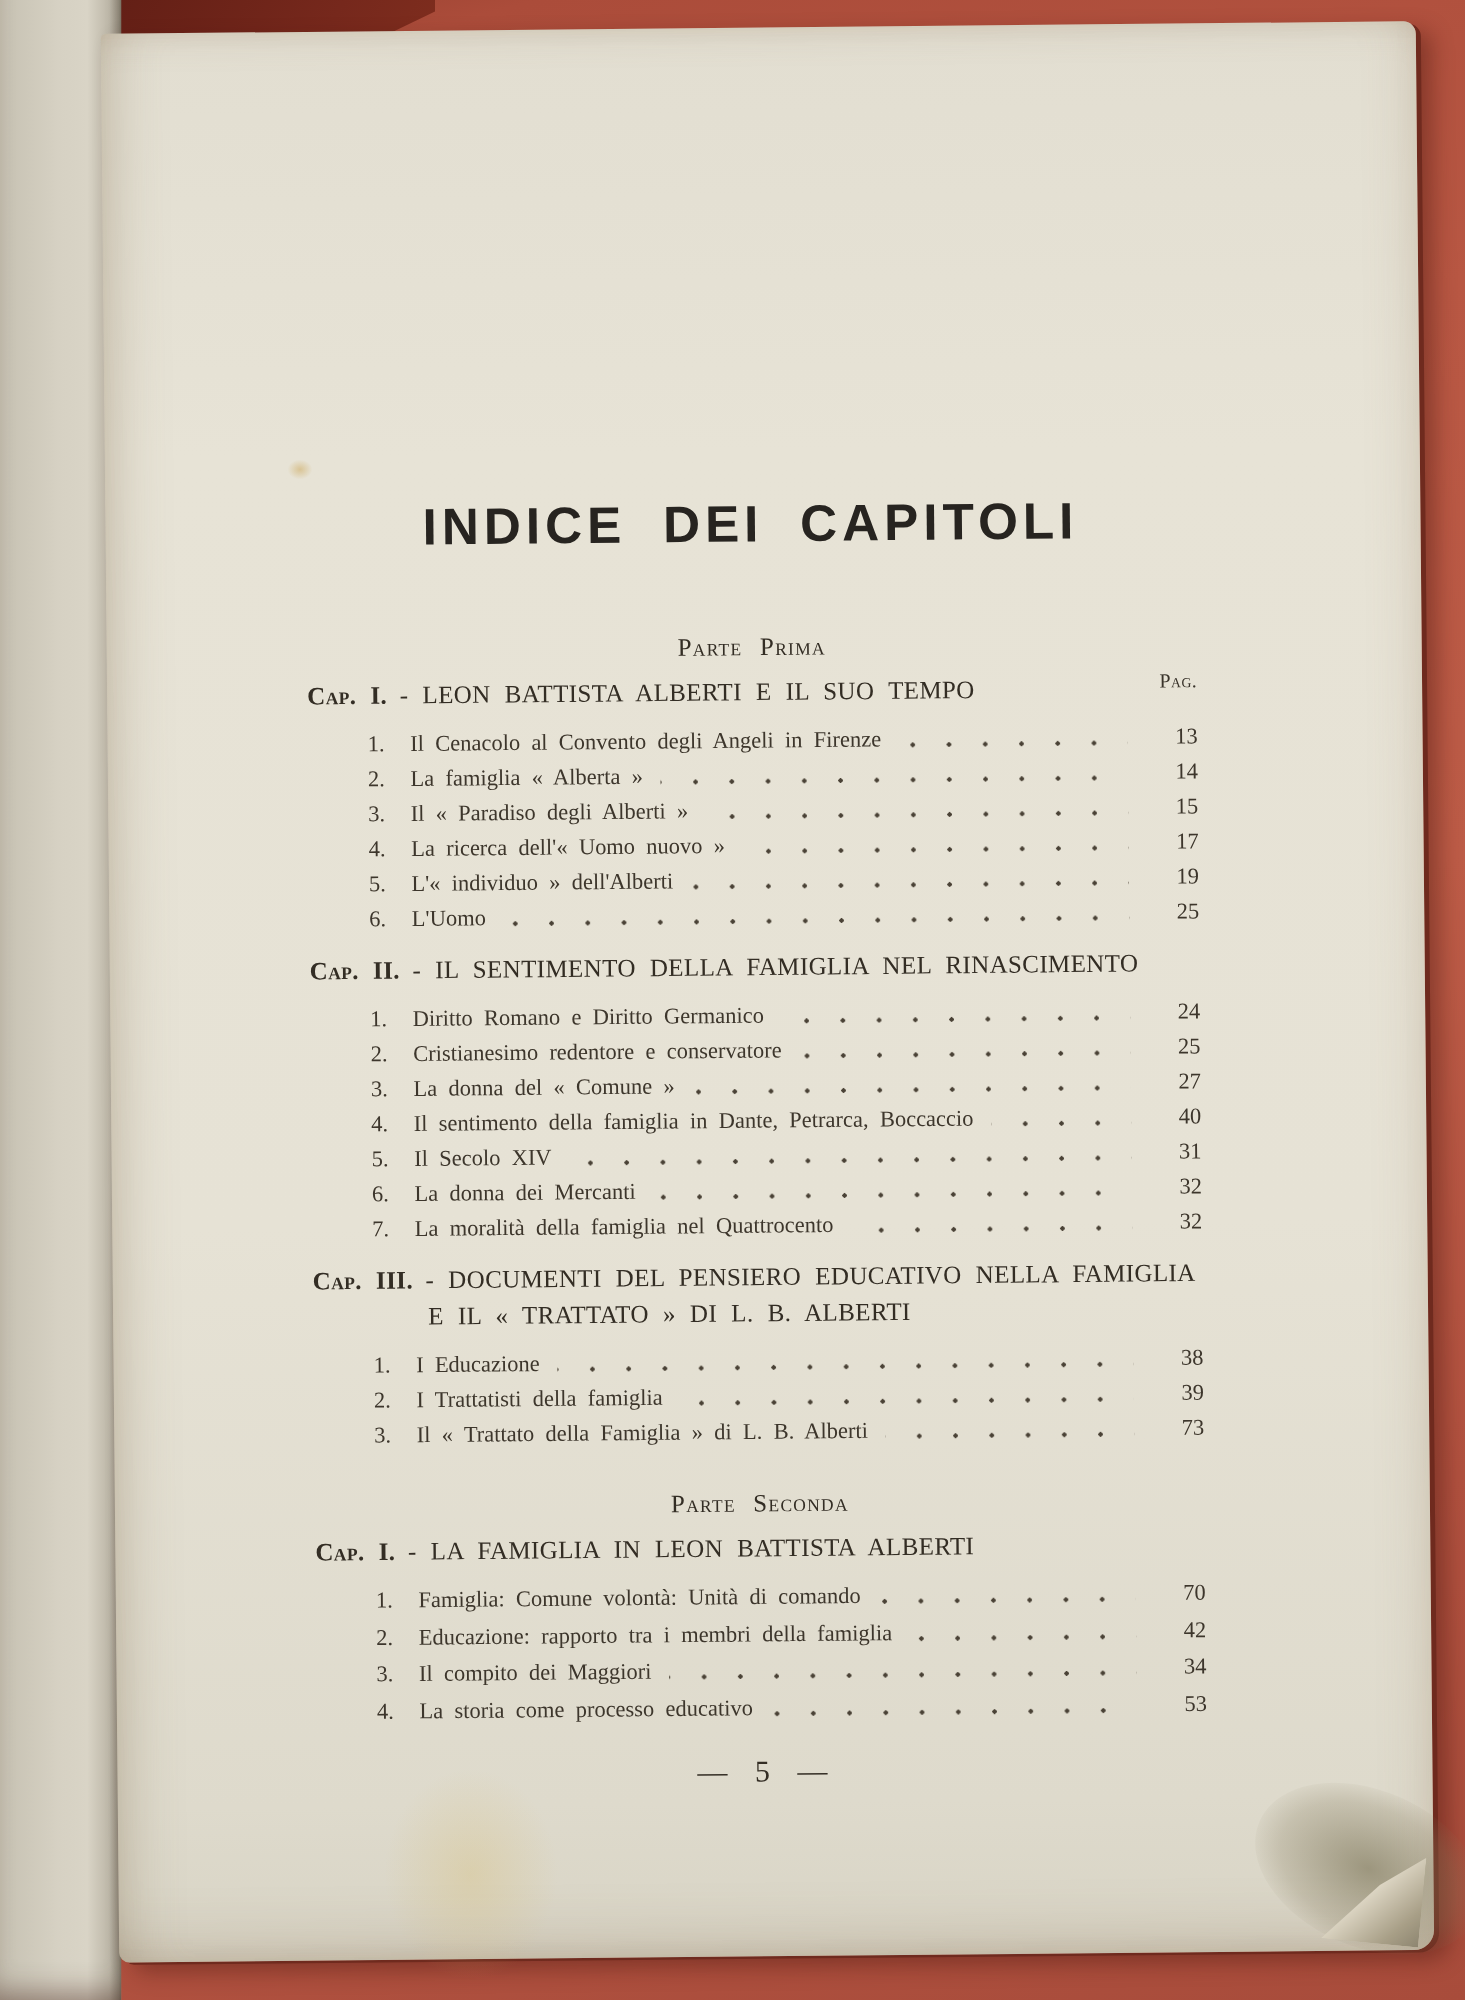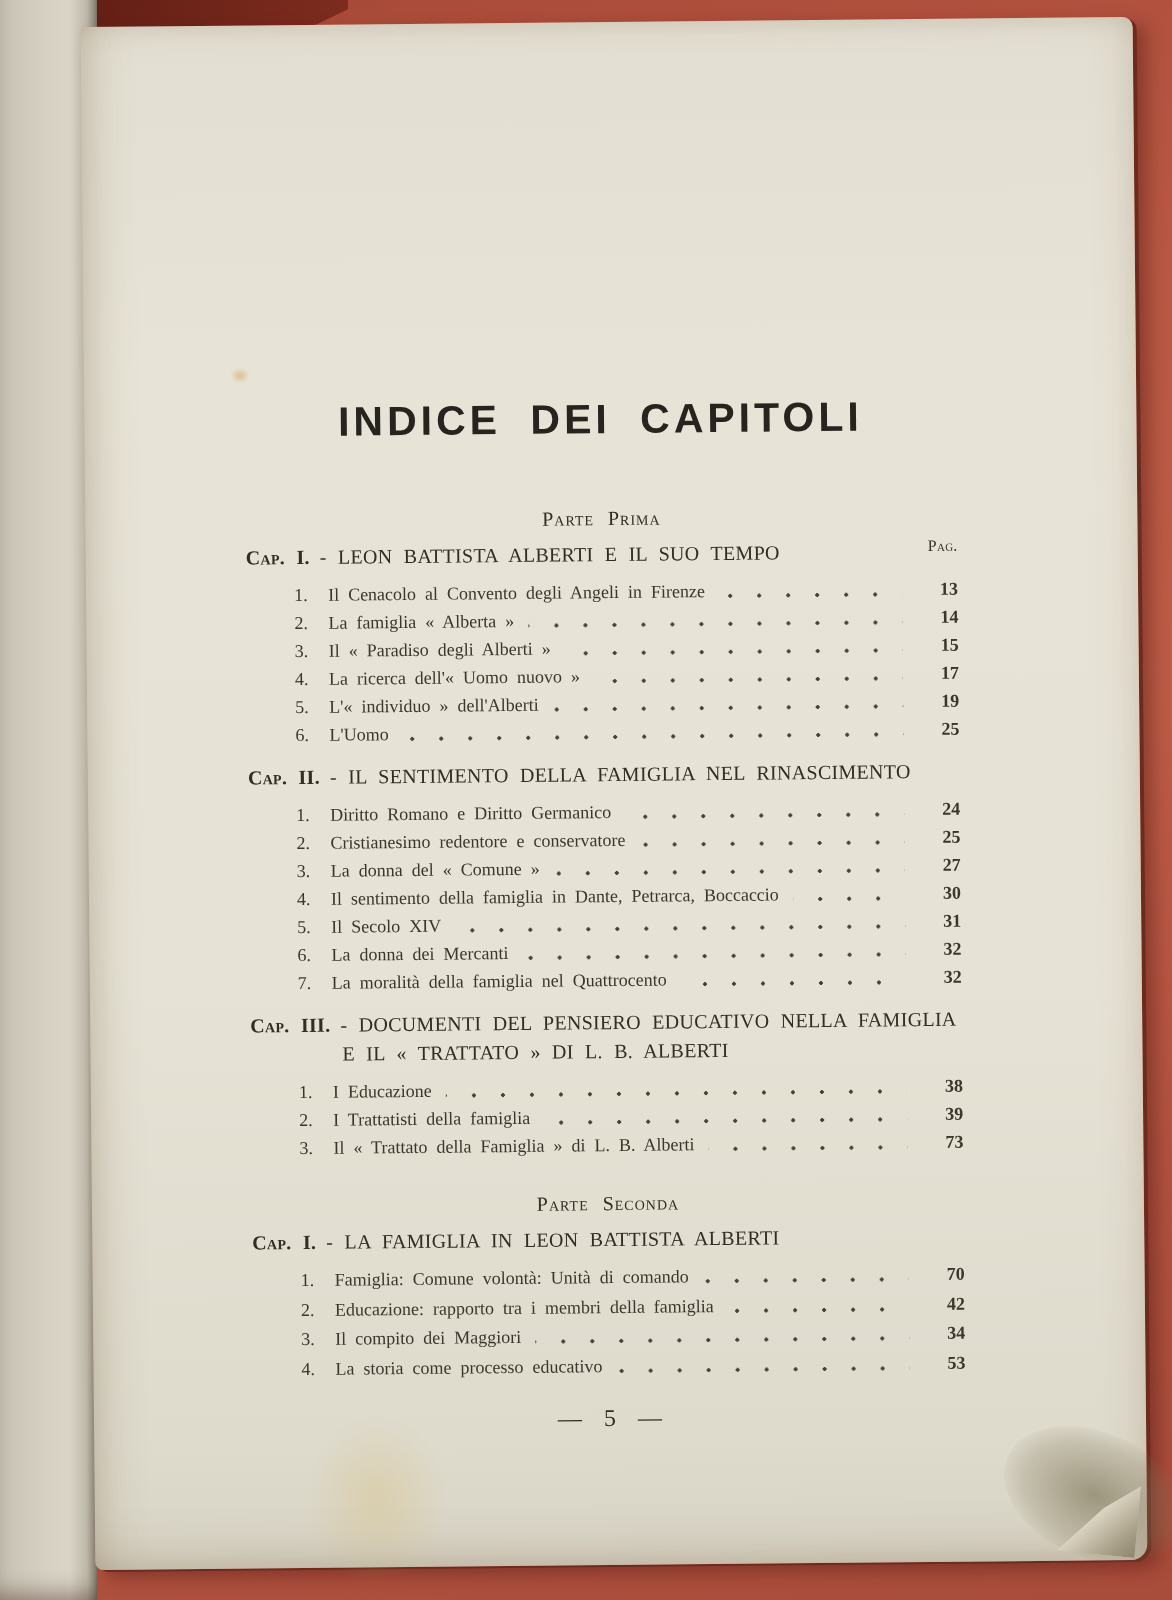--- a/index.html
+++ b/index.html
@@ -65,21 +65,21 @@
   .rows{margin-left:48px;margin-top:16px;}
   .row{display:flex;align-items:baseline;margin-bottom:7px;font-size:18px;word-spacing:4.5px;color:#3d362c;}
   .rows-wide .row{margin-bottom:8.5px;}
   .row .num{flex:0 0 34px;}
   .row .txt{white-space:nowrap;}
   .row .dots{
     flex:1;height:4px;align-self:flex-end;margin:0 10px 4px 14px;
     background-image:radial-gradient(circle at 2px 2px,#4a4236 1.6px,rgba(0,0,0,0) 1.9px);
     background-size:29px 4px;background-repeat:repeat-x;background-position:right bottom;
   }
-  .row .pg{flex:0 0 46px;text-align:right;font-weight:bold;}
+  .row .pg{flex:0 0 46px;text-align:right;}
   .footer-page{margin-top:28px;text-align:center;font-size:24px;word-spacing:16px;color:#332d24;}
 </style>
 </head>
 <body>
 
 <div class="cover-wedge"></div>
 <div class="left-page"></div>
 
 <div class="page">
   <div class="stain-small"></div>
@@ -159,21 +159,21 @@
       <div class="row">
         <span class="num">3.</span>
         <span class="txt">La donna del « Comune »</span>
         <span class="dots"></span>
         <span class="pg">27</span>
       </div>
       <div class="row">
         <span class="num">4.</span>
         <span class="txt">Il sentimento della famiglia in Dante, Petrarca, Boccaccio</span>
         <span class="dots"></span>
-        <span class="pg">30</span>
+        <span class="pg">40</span>
       </div>
       <div class="row">
         <span class="num">5.</span>
         <span class="txt">Il Secolo XIV</span>
         <span class="dots"></span>
         <span class="pg">31</span>
       </div>
       <div class="row">
         <span class="num">6.</span>
         <span class="txt">La donna dei Mercanti</span>

